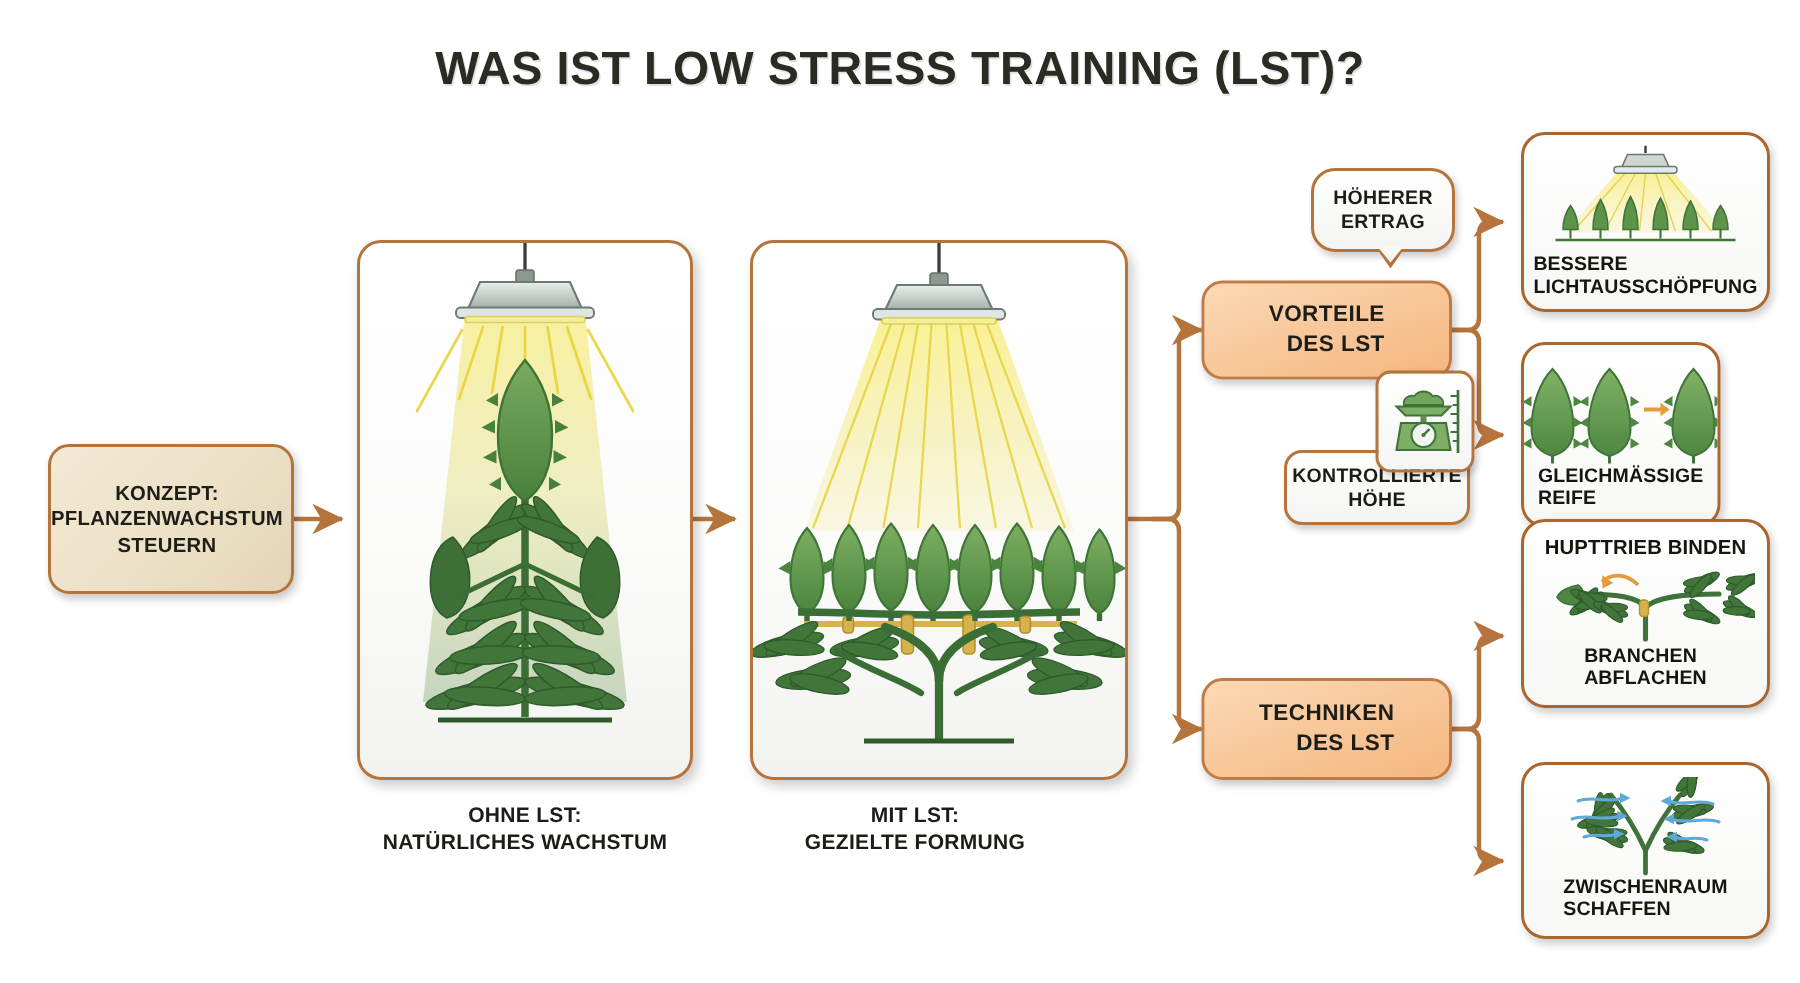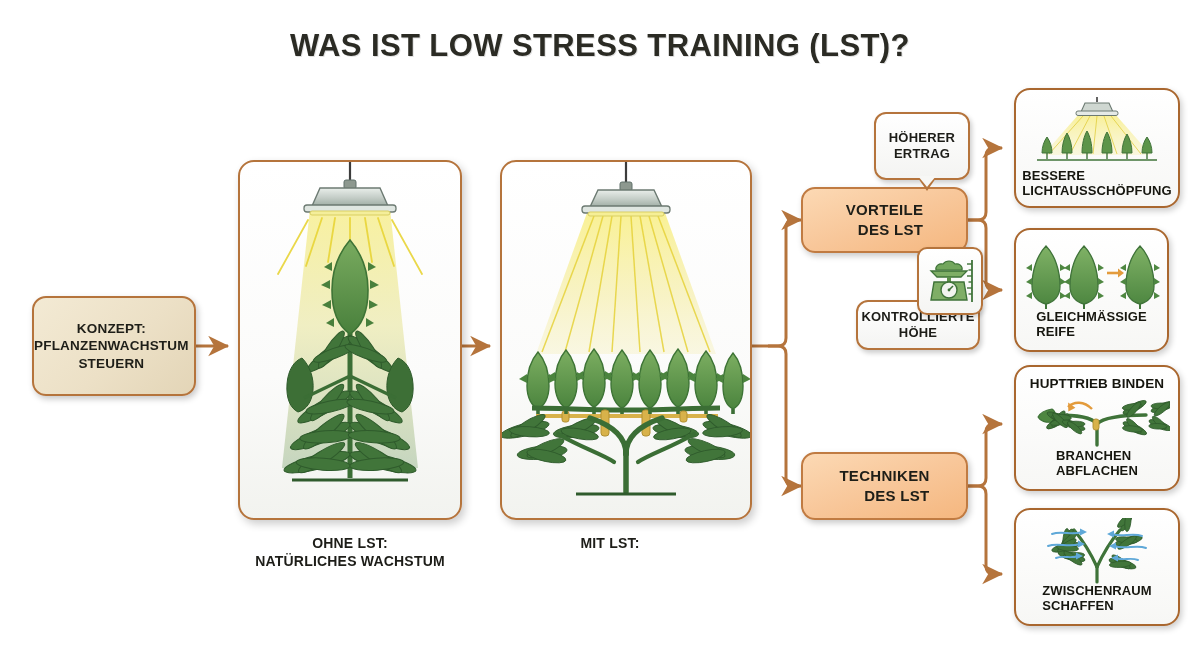--- a/index.html
+++ b/index.html
@@ -418,30 +418,31 @@
         <path d="M124,292 C124,272 106,262 88,256"></path>
         <path d="M124,292 C124,272 142,262 160,256"></path>
         <path d="M112,300 C100,292 80,286 56,272" stroke-width="4.2"></path>
         <path d="M136,300 C148,292 168,286 192,272" stroke-width="4.2"></path>
       </g>
       <line x1="74" y1="332" x2="174" y2="332" stroke="#2f5b2c" stroke-width="3.2"></line>
     </svg>
   </div>
   <div class="panel-caption" style="left:484px; top:534px; width:252px;">
     <div>MIT LST:</div>
+    <div>GEZIELTE FORMUNG</div>
   </div>
 
   <div class="orange-box" style="left:801px; top:187px; width:167px; height:66px;">
     <div>
       <div>VORTEILE</div>
       <div>DES LST</div>
     </div>
   </div>
 
-  <div class="bubble bubble-down" style="left:874px; top:112px; width:96px; height:68px;">
+  <div class="bubble bubble-down" style="left:874px; top:112px; width:96px; height:56px;border-radius:16px;">
     <div>
       <div>HÖHERER</div>
       <div>ERTRAG</div>
     </div>
     <span class="tail"></span>
     <span class="tail-i"></span>
   </div>
 
   <div style="position:absolute; left:917px; top:247px; width:66px; height:68px; background:linear-gradient(180deg,#ffffff,#f5f5f3); border:2px solid #b5743c; border-radius:10px; box-shadow:2px 2px 4px rgba(0,0,0,.18); z-index:7; display:flex; align-items:center; justify-content:center;">
     <svg width="58" height="58" viewBox="0 0 58 58">
@@ -514,21 +515,21 @@
           <line x1="124" y1="56" x2="124" y2="62"></line>
       </g>
       <line x1="14" y1="63" x2="134" y2="63" stroke="#3f7339" stroke-width="1.6"></line>
     </svg>
     <div class="card-label">
       <div>BESSERE</div>
       <div>LICHTAUSSCHÖPFUNG</div>
     </div>
   </div>
 
-  <div class="card" style="left:1014px; top:228px; width:155px; height:124px; padding:8px 4px 8px;">
+  <div class="card" style="left:1014px; top:228px; width:133px; height:124px; padding:8px 4px 8px;">
     <svg class="card-art" width="140" height="70" viewBox="0 0 140 70">
       <defs>
         <linearGradient id="budg3" x1="0" y1="0" x2="0" y2="1">
           <stop offset="0%" stop-color="#80b266"></stop>
           <stop offset="100%" stop-color="#4e8741"></stop>
         </linearGradient>
       </defs>
       <g fill="url(#budg3)" stroke="#3f7339" stroke-width="1.3">
         <path d="M24,6 C33,15 38,31 38,46 C38,56 32,62 24,64 C16,62 10,56 10,46 C10,31 15,15 24,6 Z"></path>
         <path d="M62,6 C71,15 76,31 76,46 C76,56 70,62 62,64 C54,62 48,56 48,46 C48,31 53,15 62,6 Z"></path>
@@ -570,21 +571,21 @@
     </div>
   </div>
 
   <div class="orange-box" style="left:801px; top:452px; width:167px; height:68px;">
     <div>
       <div>TECHNIKEN</div>
       <div>DES LST</div>
     </div>
   </div>
 
-  <div class="card" style="left:1014px; top:365px; width:166px; height:126px; padding:5px 4px 6px;">
+  <div class="card" style="left:1014px; top:346px; width:166px; height:126px; padding:5px 4px 6px;">
     <div class="card-label" style="font-size:13.5px;">HUPTTRIEB BINDEN</div>
     <svg class="card-art" width="146" height="54" viewBox="0 0 146 54" style="margin:2px 0;">
 
       <g fill="none" stroke="#3f7339" stroke-width="3.4" stroke-linecap="round">
         <path d="M73,52 L73,30"></path>
         <path d="M73,31 C68,24 54,22 30,22"></path>
         <path d="M73,31 C80,24 98,22 122,22"></path>
       </g>
 
       <path d="M28,16 C22,17 16,20 14,24 C16,28 22,30 28,29 C32,27 33,19 28,16 Z" fill="#4e8741" stroke="#3f7339" stroke-width="1.1"></path>

